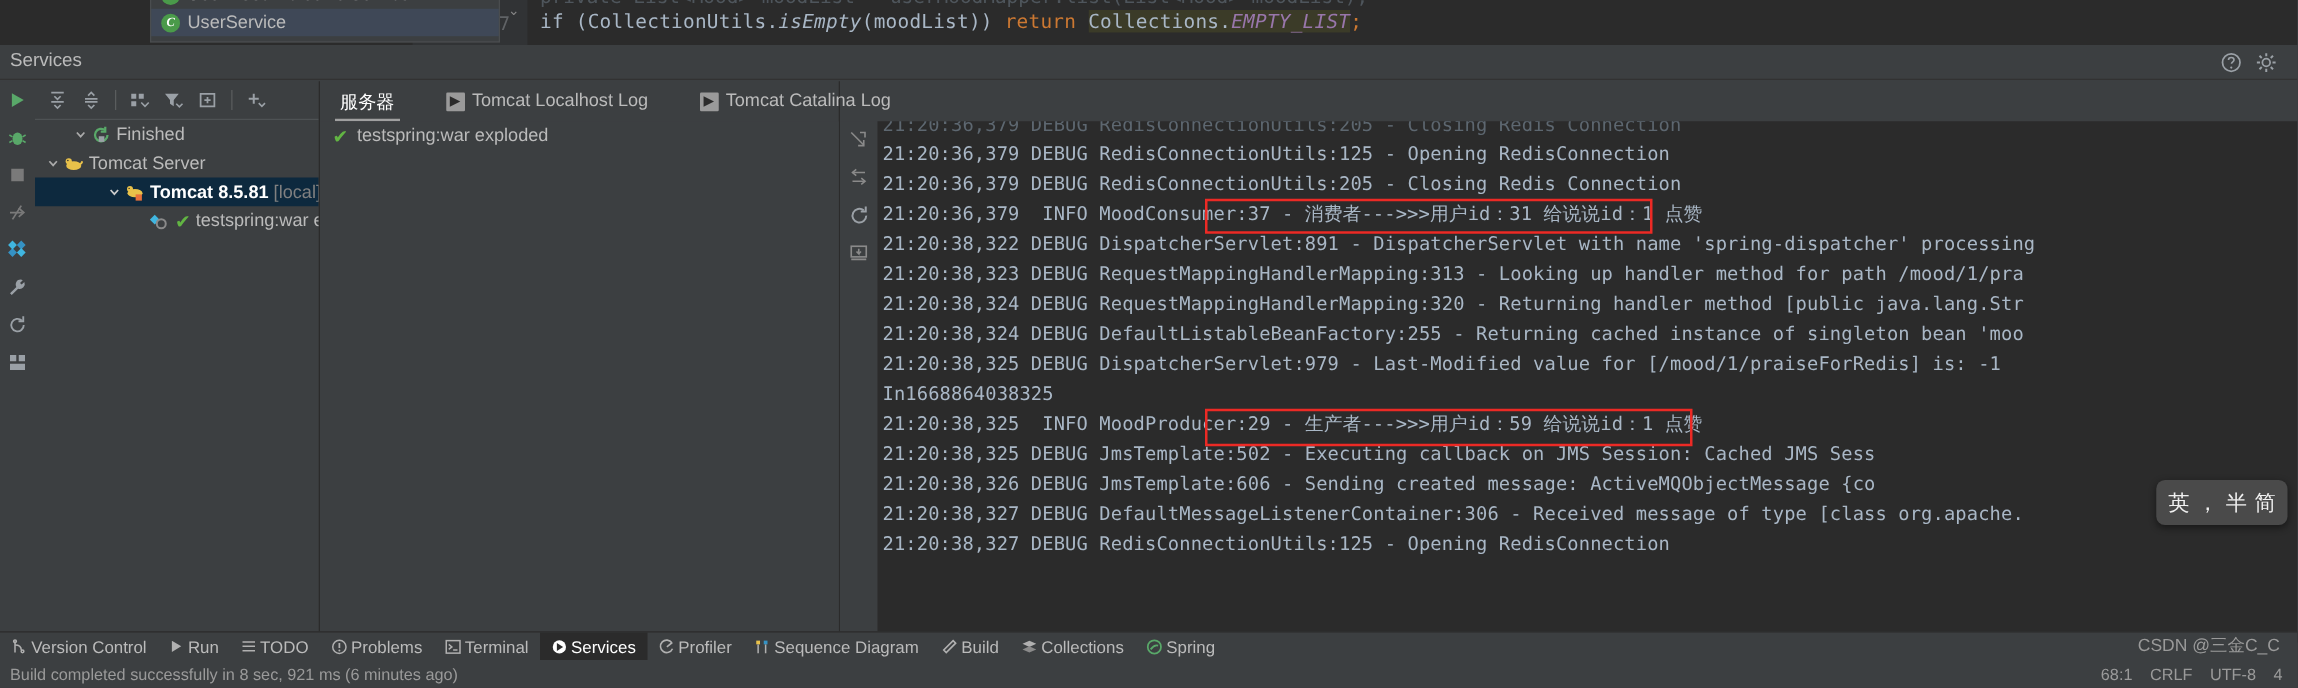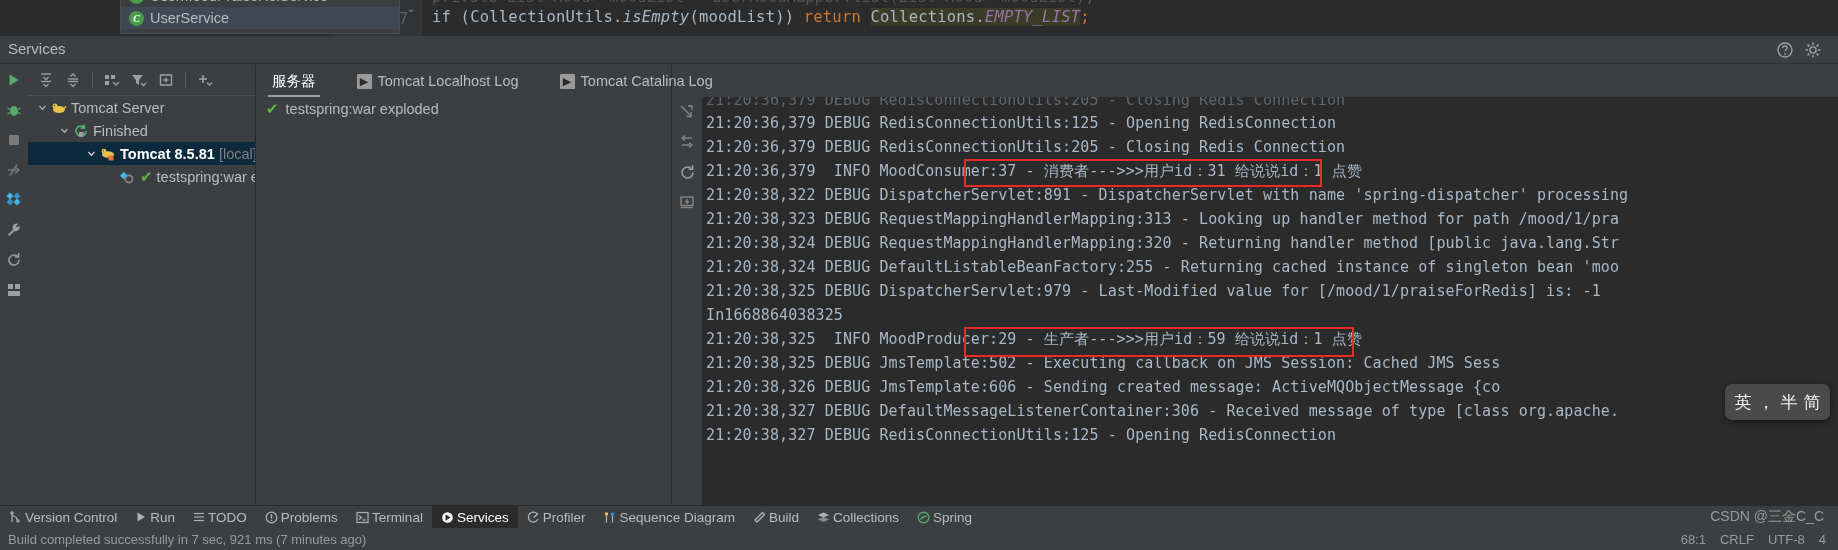--- a/index.html
+++ b/index.html
@@ -334,51 +334,51 @@
       <div class="tb-btn">
         <svg width="18" height="16" viewBox="0 0 18 16">
             <line x1="7" y1="3" x2="7" y2="11" stroke="#9aa0a6" stroke-width="1.6"></line>
             <line x1="3" y1="7" x2="11" y2="7" stroke="#9aa0a6" stroke-width="1.6"></line>
             <polyline points="11,10.5 13.5,13 16,10.5" fill="none" stroke="#9aa0a6" stroke-width="1.3"></polyline>
           </svg>
       </div>
     </div>
 
     <div class="sv-tree">
+      <div class="tree-row" style="padding-left:30px">
+        <span class="arrow">
+          <svg width="13" height="13" viewBox="0 0 13 13">
+              <polyline points="3.5,5 6.5,8.3 9.5,5" fill="none" stroke="#aaaaaa" stroke-width="1.4"></polyline>
+            </svg>
+        </span>
+        <span class="tree-ico">
+          <svg width="16" height="16" viewBox="0 0 16 16">
+              <path d="M13 8a5 5 0 1 1-1.8-3.8" fill="none" stroke="#59a869" stroke-width="1.8"></path>
+              <polyline points="11.2,1.4 11.2,5.2 7.6,5.2" fill="none" stroke="#59a869" stroke-width="1.8"></polyline>
+              <rect x="6" y="9" width="4.5" height="4.5" fill="#9aa0a6"></rect>
+            </svg>
+        </span>
+        <span class="tree-label">Finished</span>
+      </div>
+
       <div class="tree-row" style="padding-left:8px">
         <span class="arrow">
           <svg width="13" height="13" viewBox="0 0 13 13">
               <polyline points="3.5,5 6.5,8.3 9.5,5" fill="none" stroke="#aaaaaa" stroke-width="1.4"></polyline>
             </svg>
         </span>
         <span class="tree-ico">
           <svg width="16" height="16" viewBox="0 0 16 16">
               <ellipse cx="8" cy="9.5" rx="6" ry="3.5" fill="#e8c14a"></ellipse>
               <circle cx="4" cy="6" r="2.5" fill="#e8c14a"></circle>
               <circle cx="3.3" cy="5.4" r=".6" fill="#2b2b2b"></circle>
               <path d="M12 9 q2.5-1 2.8-3" stroke="#e8c14a" stroke-width="1.4" fill="none"></path>
             </svg>
         </span>
         <span class="tree-label">Tomcat Server</span>
-      </div>
-
-      <div class="tree-row" style="padding-left:30px">
-        <span class="arrow">
-          <svg width="13" height="13" viewBox="0 0 13 13">
-              <polyline points="3.5,5 6.5,8.3 9.5,5" fill="none" stroke="#aaaaaa" stroke-width="1.4"></polyline>
-            </svg>
-        </span>
-        <span class="tree-ico">
-          <svg width="16" height="16" viewBox="0 0 16 16">
-              <path d="M13 8a5 5 0 1 1-1.8-3.8" fill="none" stroke="#59a869" stroke-width="1.8"></path>
-              <polyline points="11.2,1.4 11.2,5.2 7.6,5.2" fill="none" stroke="#59a869" stroke-width="1.8"></polyline>
-              <rect x="6" y="9" width="4.5" height="4.5" fill="#9aa0a6"></rect>
-            </svg>
-        </span>
-        <span class="tree-label">Finished</span>
       </div>
 
       <div class="tree-row selected" style="padding-left:57px">
         <span class="arrow">
           <svg width="13" height="13" viewBox="0 0 13 13">
               <polyline points="3.5,5 6.5,8.3 9.5,5" fill="none" stroke="#cccccc" stroke-width="1.4"></polyline>
             </svg>
         </span>
         <span class="tree-ico">
           <svg width="16" height="16" viewBox="0 0 16 16">
@@ -575,21 +575,21 @@
     <div class="bb-item">
       <svg width="13" height="13" viewBox="0 0 13 13">
           <circle cx="6.5" cy="6.5" r="5.3" fill="none" stroke="#59a869" stroke-width="1.4"></circle>
           <path d="M3.5 8.5 q3-4 6-3" fill="none" stroke="#59a869" stroke-width="1.4"></path>
         </svg>
       <span>Spring</span>
     </div>
   </div>
 
   <div class="status-bar">
-    <span class="sb-msg">Build completed successfully in 7 sec, 921 ms (7 minutes ago)</span>
+    <span class="sb-msg">Build completed successfully in 8 sec, 921 ms (6 minutes ago)</span>
     <span class="sb-right">
       <span>68:1</span>
       <span>CRLF</span>
       <span>UTF-8</span>
       <span>4</span>
     </span>
   </div>
 
   <div class="watermark">CSDN @三金C_C</div>
 </div>

